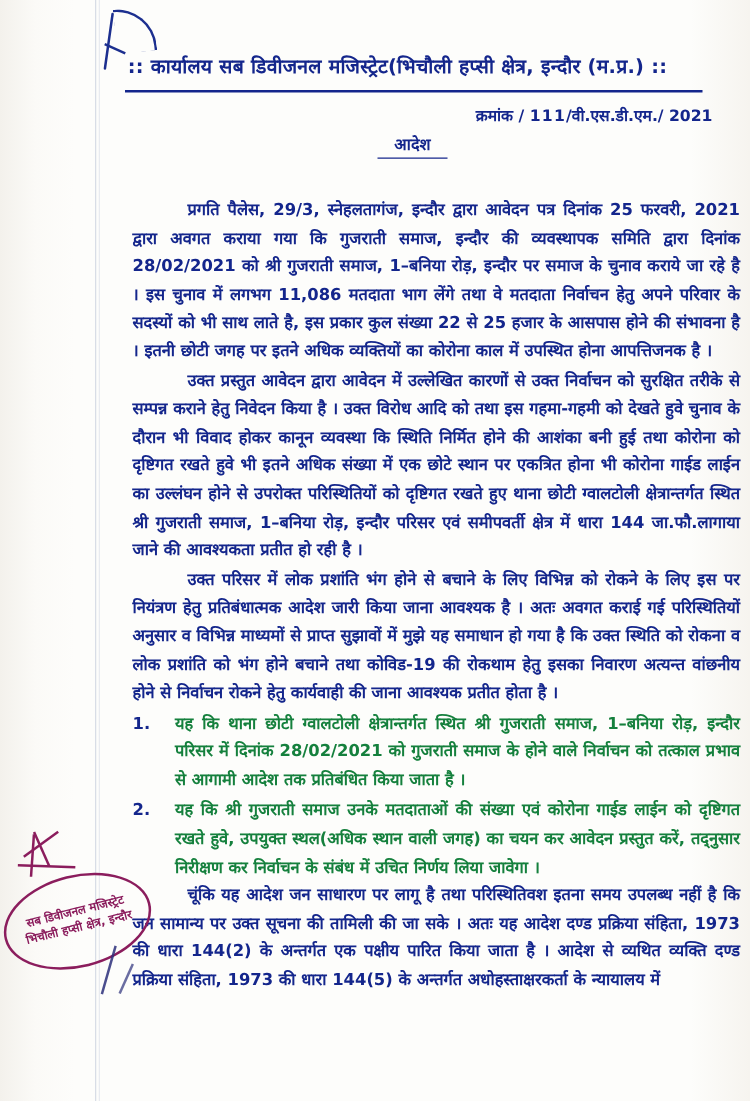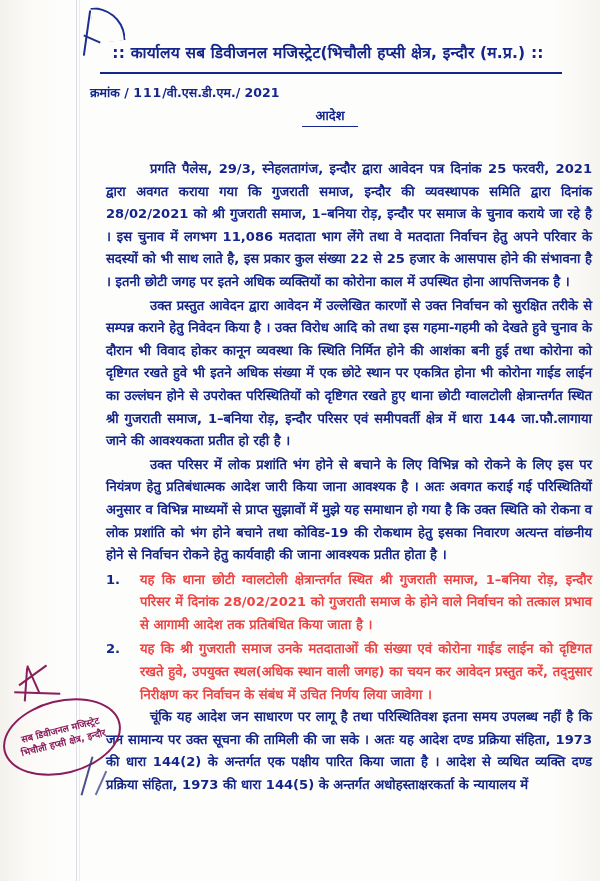--- a/index.html
+++ b/index.html
@@ -66,21 +66,21 @@
     background: #1c2f8f;
     transform: rotate(24deg);
   }
   .hand {
     color: #14268c;
     font-family: "DejaVu Sans", sans-serif;
   }
   
   .office-line {
     position: absolute;
-    left: 88px;
+    left: 78px;
     top: 44px;
     width: 480px;
     text-align: center;
     font-size: 15.5px;
     font-weight: bold;
     color: #14268c;
     letter-spacing: .2px;
     line-height: 1.25;
   }
   .office-underline {
@@ -90,21 +90,21 @@
     width: 462px;
     height: 1.6px;
     background: #14268c;
   }
   .meta-row {
     position: absolute;
     left: 90px;
     top: 84px;
     width: 480px;
     display: flex;
-    justify-content: space-between;
+    justify-content: flex-end;
     align-items: baseline;
     font-size: 12.5px;
     font-weight: bold;
     color: #14268c;
     gap: 16px;
   }
   .meta-left { white-space: nowrap; }
   .meta-left .num { letter-spacing: 1px; }
   .meta-right { white-space: nowrap; }
   .meta-right .datebox { letter-spacing: .4px; }
@@ -170,21 +170,21 @@
     flex: 0 0 34px;
     font-size: 13.1px;
     line-height: 22.6px;
     color: #14268c;
     font-weight: 600;
   }
   .numbered .txt {
     flex: 1 1 auto;
     font-size: 13.1px;
     line-height: 22.6px;
-    color: #ef4444;
+    color: #15803d;
     text-align: justify;
     font-weight: 600;
   }
   
   .signature {
     position: absolute;
     left: 8px;
     top: 660px;
     width: 86px;
     height: 60px;

